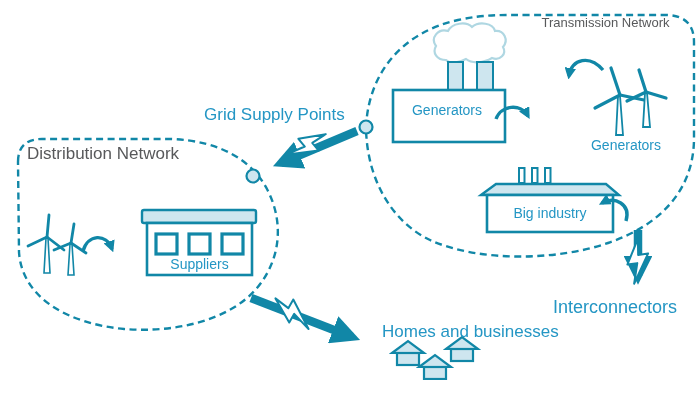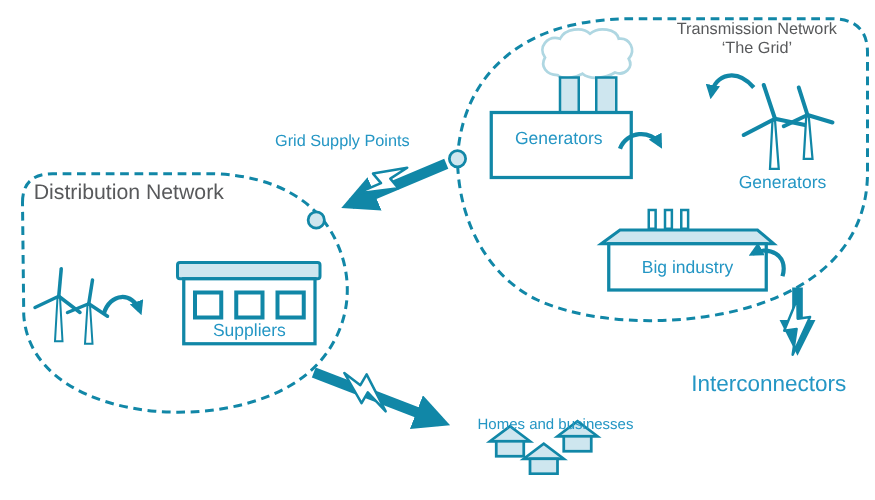--- a/index.html
+++ b/index.html
@@ -119,32 +119,31 @@
       <rect x="424" y="367" width="22" height="12" class="fl st" stroke-width="2.2"></rect>
       <polygon points="446,349 462,337 478,349" class="fl st" stroke-width="2.2"></polygon>
       <rect x="451" y="349" width="22" height="12" class="fl st" stroke-width="2.2"></rect>
     </g>
 
     <circle cx="701" cy="387" r="4.5" fill="#1A1A1A"></circle>
   </svg>
 
   <div class="lbl dark center" style="left:533px;top:15px;width:145px;">
     <div>Transmission Network</div>
-    <div>‘The Grid’</div>
   </div>
 
   <div class="lbl dark" style="left:27px;top:144px;font-size:17px;">Distribution Network</div>
 
 
-  <div class="lbl blue" style="left:220px;top:105px;font-size:13px;">Grid Supply Points</div>
+  <div class="lbl blue" style="left:204px;top:105px;font-size:17px;">Grid Supply Points</div>
 
   <div class="lbl blue center" style="left:393px;top:102px;width:108px;font-size:14px;">Generators</div>
 
   <div class="lbl blue center" style="left:576px;top:137px;width:100px;font-size:14px;">Generators</div>
 
   <div class="lbl blue center" style="left:487px;top:205px;width:126px;font-size:14px;">Big industry</div>
 
   <div class="lbl blue center" style="left:147px;top:256px;width:105px;font-size:14px;">Suppliers</div>
 
-  <div class="lbl blue" style="left:382px;top:332px;font-size:12px;text-align:center;">Homes and businesses</div>
+  <div class="lbl blue" style="left:382px;top:322px;font-size:17px;text-align:center;">Homes and businesses</div>
 
   <div class="lbl blue" style="left:553px;top:297px;font-size:18px;">Interconnectors</div>
 </div>
 
 </body></html>

